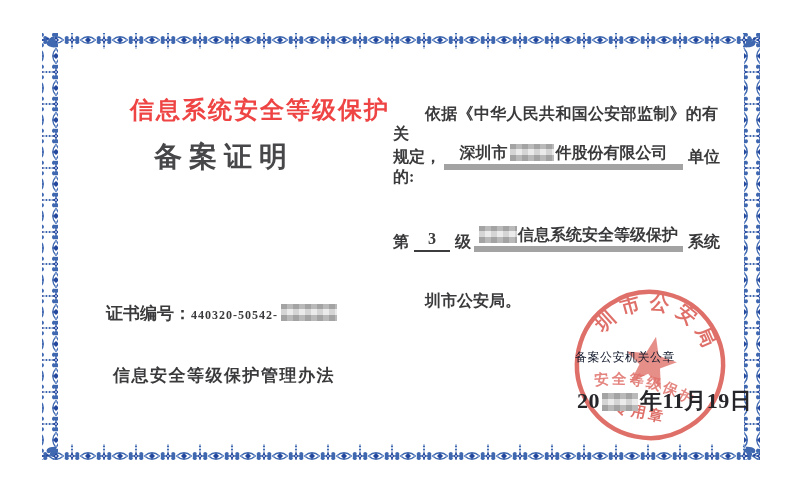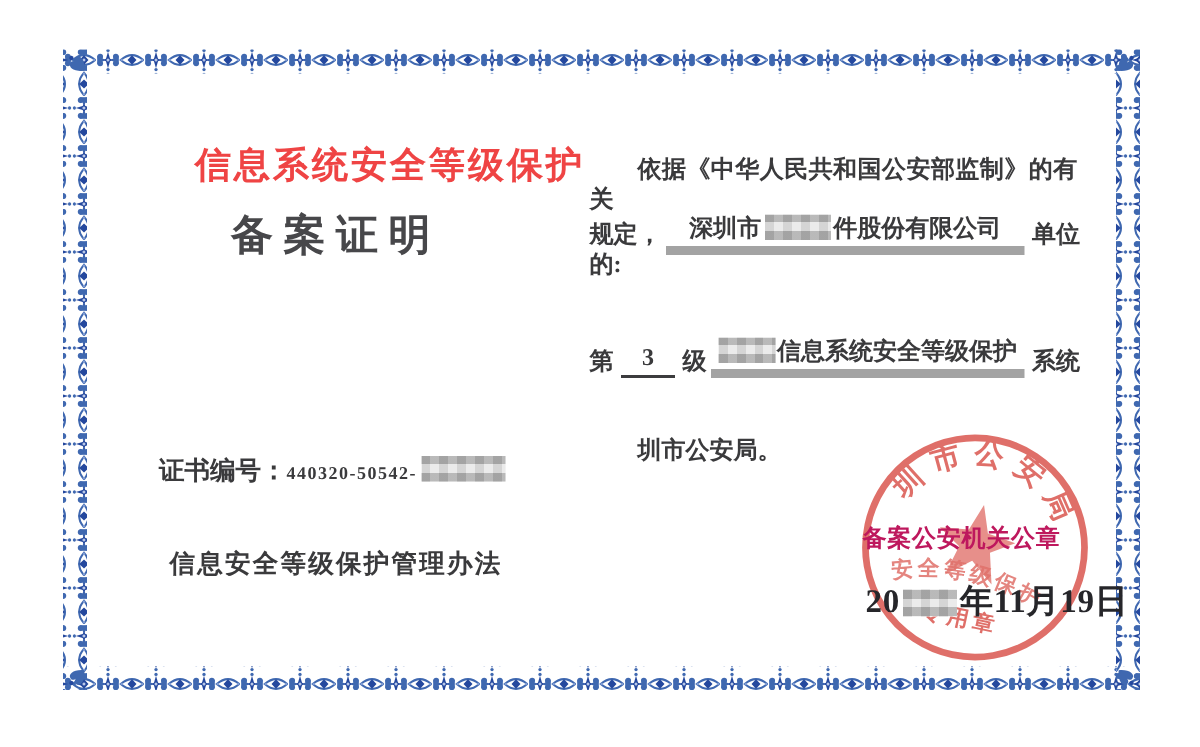--- a/index.html
+++ b/index.html
@@ -34,22 +34,22 @@
   .redacted{display:inline-block;vertical-align:-3px;
     background:
       repeating-linear-gradient(0deg, rgba(125,125,125,.45) 0 6px, rgba(235,235,235,.45) 6px 12px),
       repeating-linear-gradient(90deg,#c3c3c3 0 6px,#ebebeb 6px 12px);}
   .rd-company{width:44px;height:17px;margin:0 2px;}
   .rd-system{width:38px;height:17px;margin-right:1px;}
   .rd-certno{width:56px;height:17px;margin-left:3px;vertical-align:-2px;}
   .rd-date{width:36px;height:18px;vertical-align:-3px;margin:0 2px;}
   
   .stamp{position:absolute;left:564px;top:279px;width:172px;height:172px;}
-  .seal-title{position:absolute;left:575px;top:349px;font-size:16px;font-weight:700;
-        color:#be185d;letter-spacing:.5px;white-space:nowrap;z-index:3;}
+  .seal-title{position:absolute;left:575px;top:349px;font-size:12px;font-weight:400;
+        color:#0f172a;letter-spacing:.5px;white-space:nowrap;z-index:3;}
   .seal-date{position:absolute;left:577px;top:386px;font-size:22px;font-weight:700;
         color:#26262a;letter-spacing:.5px;white-space:nowrap;z-index:3;}
 </style>
 </head>
 <body>
 
 <div class="cert">
 
   <svg class="frame" viewBox="0 0 800 498" xmlns="http://www.w3.org/2000/svg">
     <defs>

